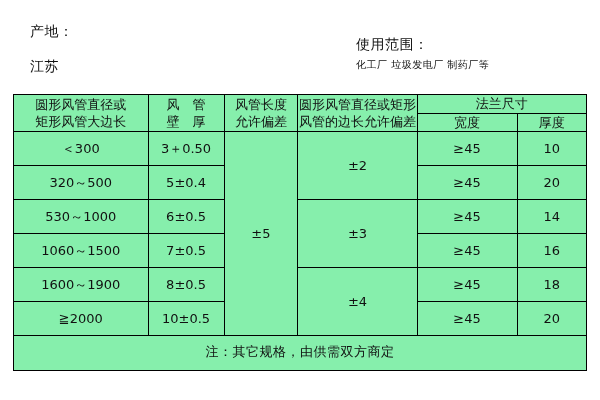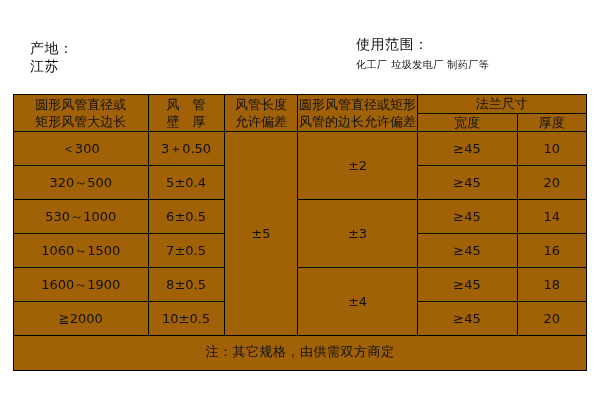--- a/index.html
+++ b/index.html
@@ -26,33 +26,33 @@
     top: 0;
     width: 600px;
     height: 88px;
   }
   .hdr-label {
     position: absolute;
     font-size: 14px;
     letter-spacing: 0.5px;
     white-space: nowrap;
   }
-  .hdr-origin-label { left: 30px; top: 40px; }
+  .hdr-origin-label { left: 30px; top: 23px; }
   .hdr-origin-value { left: 30px; top: 58px; }
   .hdr-scope-label { left: 356px; top: 36px; }
   .hdr-scope-value { left: 356px; top: 58px; font-size: 10px; }
 
   table.spec {
     position: absolute;
     left: 13px;
     top: 94px;
     width: 574px;
     border-collapse: collapse;
     table-layout: fixed;
-    background: #a16207;
+    background: #86efac;
   }
   table.spec td, table.spec th {
     border: 1px solid #000000;
     text-align: center;
     vertical-align: middle;
     font-weight: normal;
     font-size: 13px;
     padding: 0;
     line-height: 1.35;
   }

